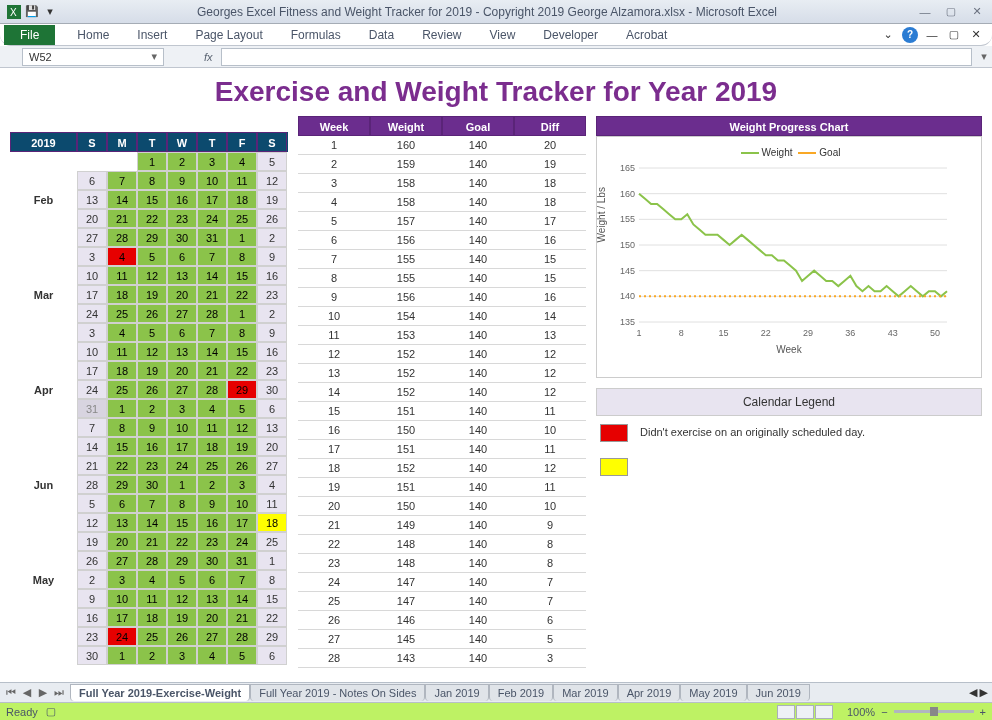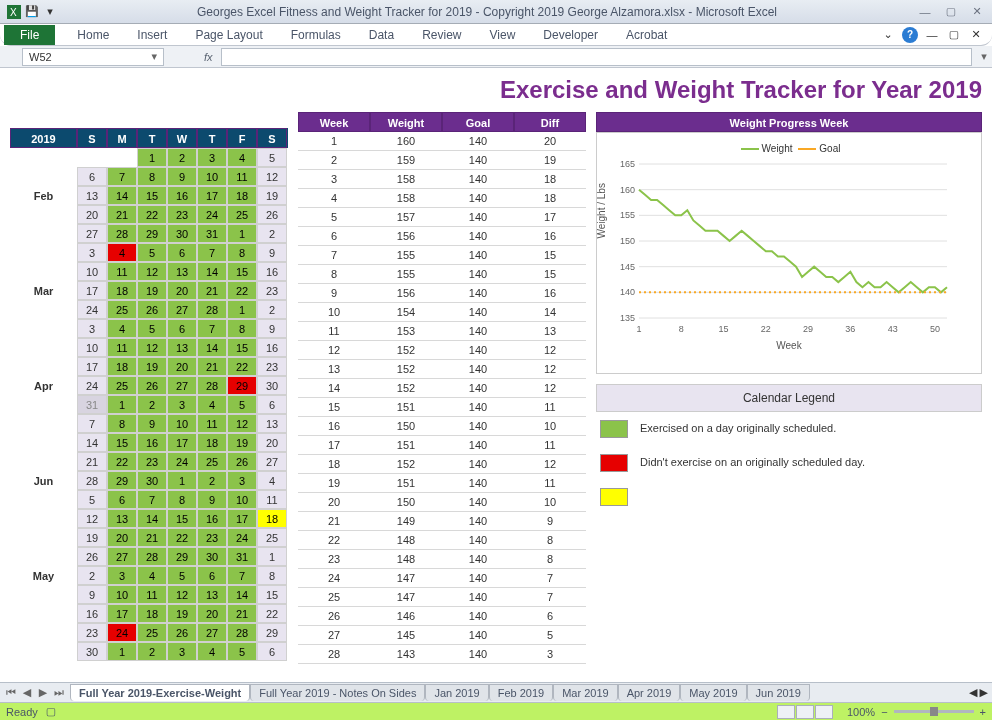--- a/index.html
+++ b/index.html
@@ -16,21 +16,21 @@
 .rtab-icons{margin-left:auto;display:flex;gap:6px;padding-right:8px;align-items:center;}
 .rtab-icons span{width:16px;height:16px;display:flex;align-items:center;justify-content:center;}
 .help-circle{width:14px;height:14px;border-radius:50%;background:#2b7cd3;color:#fff;font-size:10px;font-weight:bold;display:flex;align-items:center;justify-content:center;}
 .namebox-row{height:22px;background:#eef1f5;display:flex;align-items:center;border-bottom:1px solid #c0c6cf;}
 .namebox{width:142px;background:#fff;border:1px solid #b7bfc9;height:18px;margin-left:22px;display:flex;align-items:center;padding:0 6px;font-size:11px;}
 .namebox .dd{margin-left:auto;color:#666;}
 .fx-label{margin-left:40px;font-style:italic;color:#5a6472;}
 .fx-bar{flex:1;background:#fff;border:1px solid #b7bfc9;height:18px;margin:0 4px 0 8px;}
 .fx-dd{width:16px;color:#666;text-align:center;}
 .sheet-area{height:628px;background:#fff;overflow:hidden;position:relative;padding:4px 10px 0 10px;}
-.page-title{text-align:right;color:#7b2d8e;font-size:24px;font-weight:bold;padding:4px 0 8px;}
+.page-title{text-align:center;color:#7b2d8e;font-size:28px;font-weight:bold;padding:4px 0 8px;}
 .columns{display:flex;gap:10px;}
 .cal-col{width:278px;}
 .header-row{display:flex;background:#0c4a6e;color:#fff;font-weight:bold;text-align:center;margin-top:16px;}
 .year-cell{width:67px;height:20px;line-height:20px;border:1px solid #5a2478;}
 .dow{width:30px;height:20px;line-height:20px;border:1px solid #5a2478;}
 .cal-body{display:flex;}
 .months{width:67px;}
 .month-lbl{height:95px;display:flex;align-items:center;justify-content:center;font-weight:bold;border-right:0;}
 .cal-grid{width:210px;display:flex;flex-wrap:wrap;}
 .cg{width:30px;height:19px;line-height:19px;text-align:center;border:1px solid #d0d0d0;font-size:11px;}
@@ -497,21 +497,21 @@
           </div>
           <div class="wk-row">
             <div>28</div>
             <div>143</div>
             <div>140</div>
             <div>3</div>
           </div>
         </div>
     </div>
     <div class="right-col">
-      <div class="chart-head">Weight Progress Week</div>
+      <div class="chart-head">Weight Progress Chart</div>
       <div class="chart-box">
         <div class="chart-area">
           <div class="chart-legend">
             <span class="leg-sw" style="background:#8bc34a"></span><span>Weight</span>
             <span class="leg-sw" style="background:#f9a825;border-top:2px dotted #f9a825;height:0"></span><span>Goal</span>
           </div>
           <div style="display:flex;">
             <div class="y-label">Weight / Lbs</div>
             <svg id="chart-svg" width="350" height="180">
                 <line x1="36" y1="160" x2="344" y2="160" stroke="#e0e0e0"></line>
@@ -540,24 +540,20 @@
                 <path d="M36,134.33333333333334L42.03921568627451,134.33333333333334L48.07843137254902,134.33333333333334L54.11764705882353,134.33333333333334L60.15686274509804,134.33333333333334L66.19607843137254,134.33333333333334L72.23529411764706,134.33333333333334L78.27450980392157,134.33333333333334L84.31372549019608,134.33333333333334L90.3529411764706,134.33333333333334L96.3921568627451,134.33333333333334L102.43137254901961,134.33333333333334L108.47058823529412,134.33333333333334L114.50980392156862,134.33333333333334L120.54901960784315,134.33333333333334L126.58823529411765,134.33333333333334L132.62745098039215,134.33333333333334L138.66666666666666,134.33333333333334L144.7058823529412,134.33333333333334L150.7450980392157,134.33333333333334L156.7843137254902,134.33333333333334L162.8235294117647,134.33333333333334L168.86274509803923,134.33333333333334L174.90196078431373,134.33333333333334L180.94117647058823,134.33333333333334L186.98039215686273,134.33333333333334L193.01960784313724,134.33333333333334L199.05882352941177,134.33333333333334L205.0980392156863,134.33333333333334L211.13725490196077,134.33333333333334L217.1764705882353,134.33333333333334L223.21568627450978,134.33333333333334L229.2549019607843,134.33333333333334L235.29411764705884,134.33333333333334L241.33333333333331,134.33333333333334L247.37254901960785,134.33333333333334L253.41176470588238,134.33333333333334L259.45098039215685,134.33333333333334L265.4901960784314,134.33333333333334L271.52941176470586,134.33333333333334L277.5686274509804,134.33333333333334L283.6078431372549,134.33333333333334L289.6470588235294,134.33333333333334L295.6862745098039,134.33333333333334L301.72549019607845,134.33333333333334L307.7647058823529,134.33333333333334L313.80392156862746,134.33333333333334L319.84313725490193,134.33333333333334L325.88235294117646,134.33333333333334L331.921568627451,134.33333333333334L337.96078431372547,134.33333333333334L344,134.33333333333334" fill="none" stroke="#f9a825" stroke-width="2" stroke-dasharray="2,3"></path>
               </svg>
           </div>
           <div class="x-label">Week</div>
         </div>
       </div>
       <div class="cal-legend">
         <div class="cal-legend-title">Calendar Legend</div>
         <div id="legend-items">
             <div class="leg-row">
-              <div class="leg-box" style="background: rgb(139, 195, 74);"></div>
-              <div class="leg-text">Exercised on a day originally scheduled.</div>
-            </div>
-            <div class="leg-row">
               <div class="leg-box" style="background: rgb(230, 0, 0);"></div>
               <div class="leg-text">Didn't exercise on an originally scheduled day.</div>
             </div>
             <div class="leg-row">
               <div class="leg-box" style="background: rgb(255, 255, 0);"></div>
             </div>
           </div>
       </div>
     </div>
   </div>

